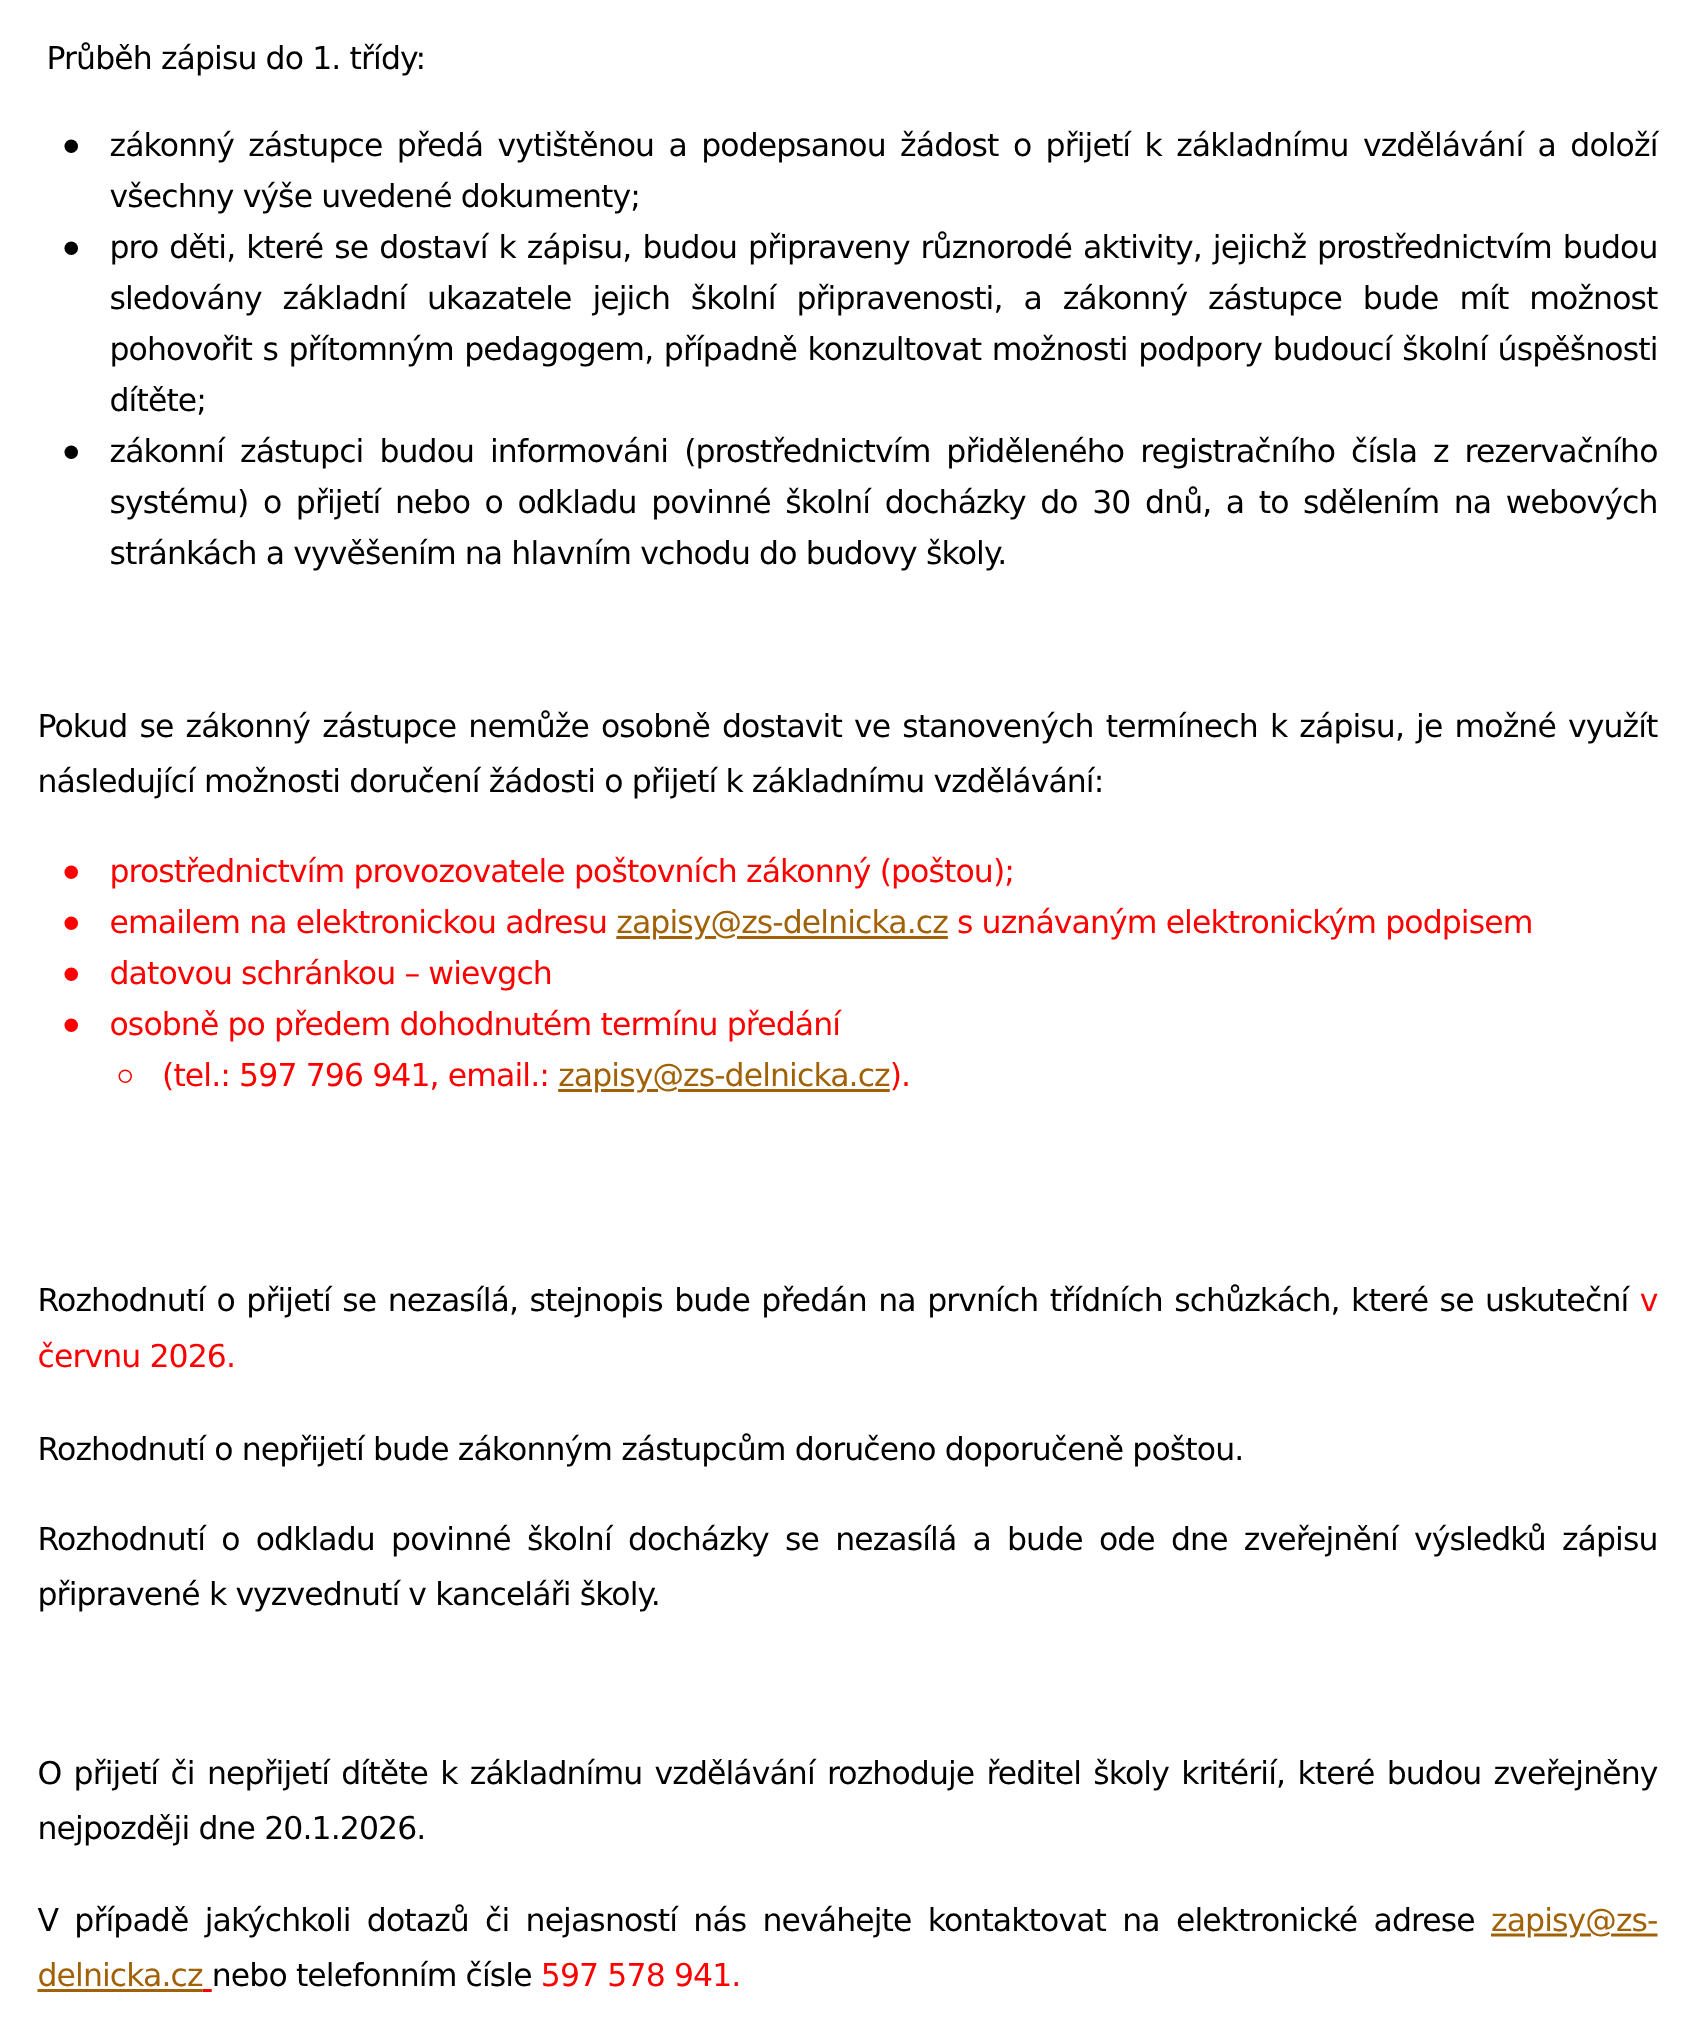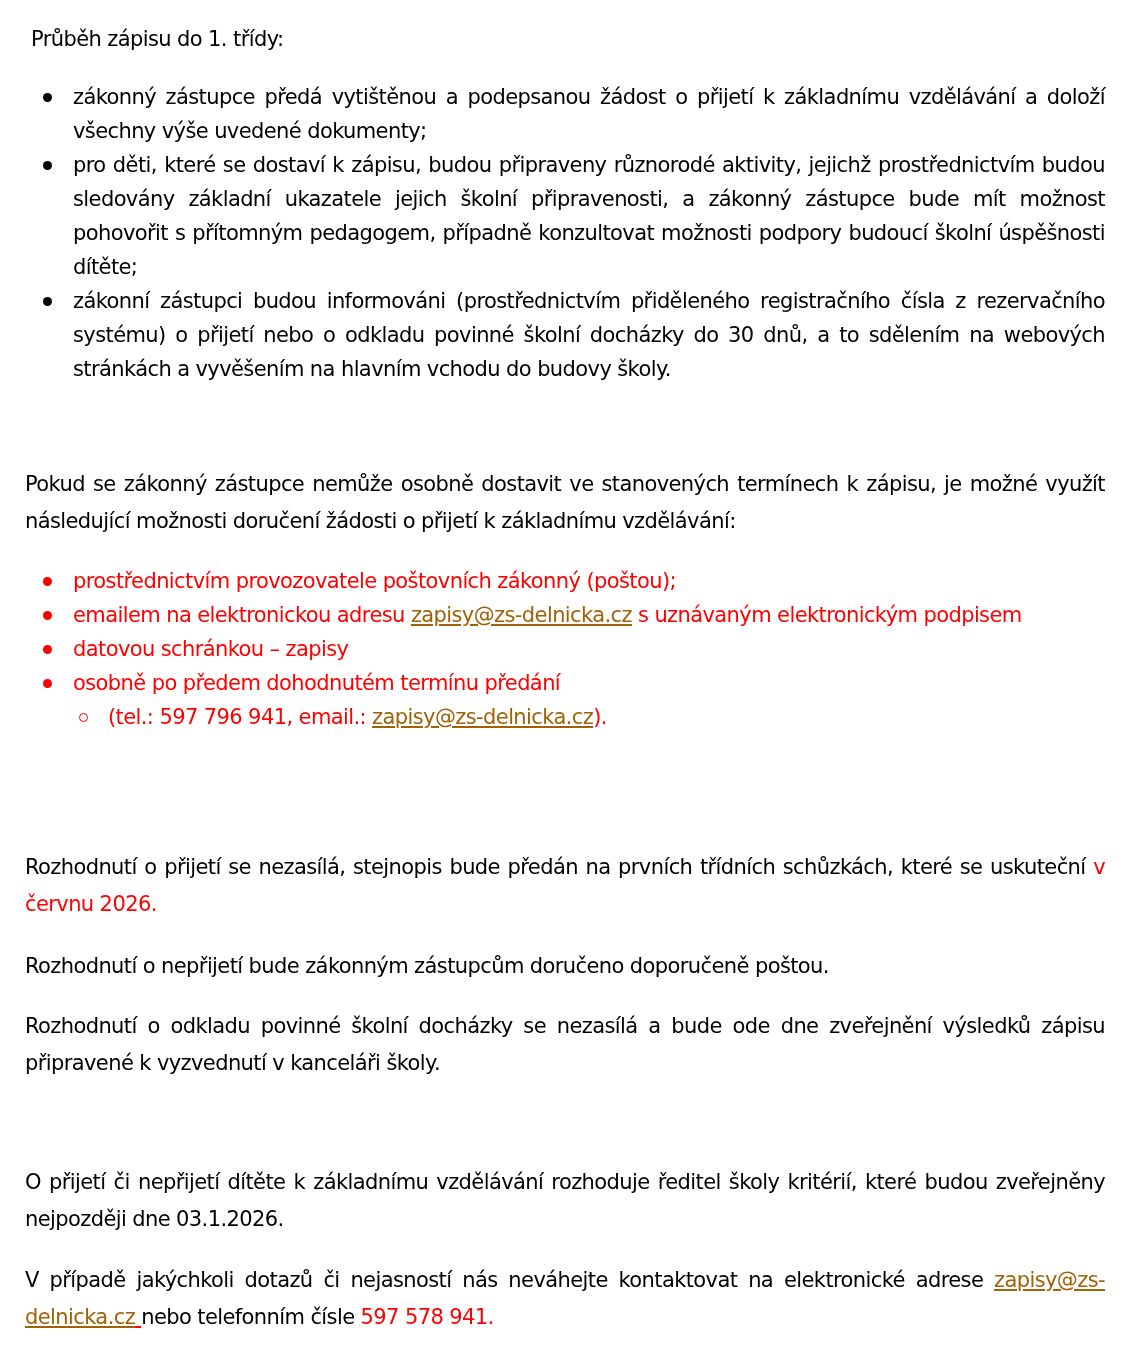--- a/index.html
+++ b/index.html
@@ -70,21 +70,21 @@
       <li>
         <span class="dot"></span>
         <span class="txt">prostřednictvím provozovatele poštovních zákonný (poštou);</span>
       </li>
       <li>
         <span class="dot"></span>
         <span class="txt">emailem na elektronickou adresu </span><a class="link">zapisy@zs-delnicka.cz</a><span class="txt"> s uznávaným elektronickým podpisem</span>
       </li>
       <li>
         <span class="dot"></span>
-        <span class="txt">datovou schránkou – zapisy</span>
+        <span class="txt">datovou schránkou – wievgch</span>
       </li>
       <li>
         <span class="dot"></span>
         <span class="txt">osobně po předem dohodnutém termínu předání</span>
         <ul class="sub">
           <li>
             <span class="ring"></span>
             <span>(tel.: 597 796 941, email.: </span><a class="link">zapisy@zs-delnicka.cz</a><span>).</span>
           </li>
         </ul>
@@ -93,19 +93,19 @@
   </div>
 
   <p class="block justify p2" style="top:849px;">
     <span>Rozhodnutí o přijetí se nezasílá, stejnopis bude předán na prvních třídních schůzkách, které se uskuteční </span><span class="red">v červnu 2026.</span>
   </p>
 
   <p class="block justify p2" style="top:948px;">Rozhodnutí o nepřijetí bude zákonným zástupcům doručeno doporučeně poštou.</p>
 
   <p class="block justify p2" style="top:1008px;">Rozhodnutí o odkladu povinné školní docházky se nezasílá a bude ode dne zveřejnění výsledků zápisu připravené k vyzvednutí v kanceláři školy.</p>
 
-  <p class="block justify p2" style="top:1164px;">O přijetí či nepřijetí dítěte k základnímu vzdělávání rozhoduje ředitel školy kritérií, které budou zveřejněny nejpozději dne 03.1.2026.</p>
+  <p class="block justify p2" style="top:1164px;">O přijetí či nepřijetí dítěte k základnímu vzdělávání rozhoduje ředitel školy kritérií, které budou zveřejněny nejpozději dne 20.1.2026.</p>
 
   <p class="block justify p2" style="top:1262px;">
     <span>V případě jakýchkoli dotazů či nejasností nás neváhejte kontaktovat na elektronické adrese </span><a class="link">zapisy@zs-delnicka.cz</a><span class="red-underline"> </span><span>nebo telefonním čísle </span><span class="red">597 578 941.</span>
   </p>
 
 </div>
 
 </body></html>

